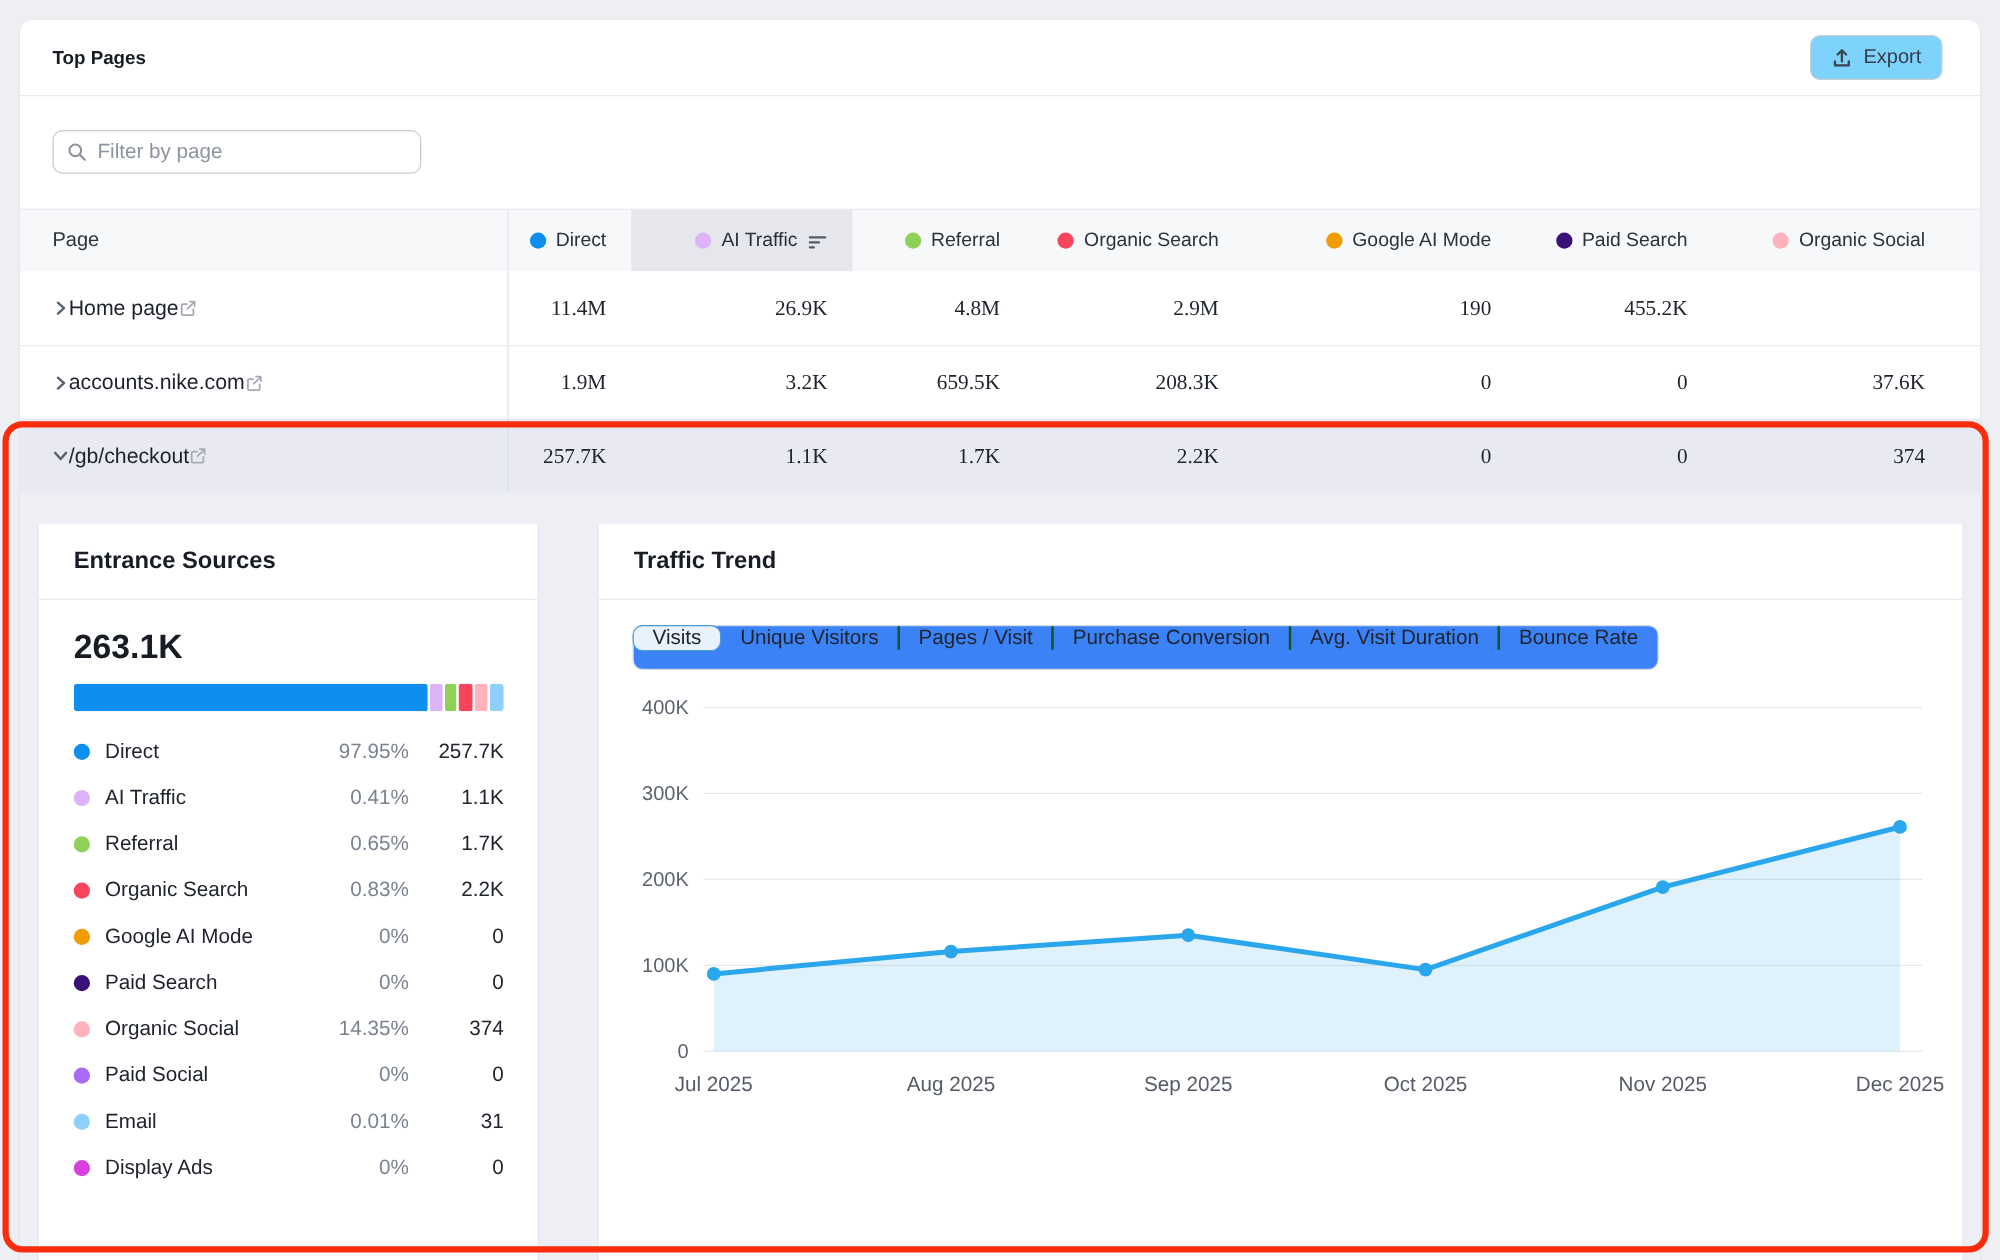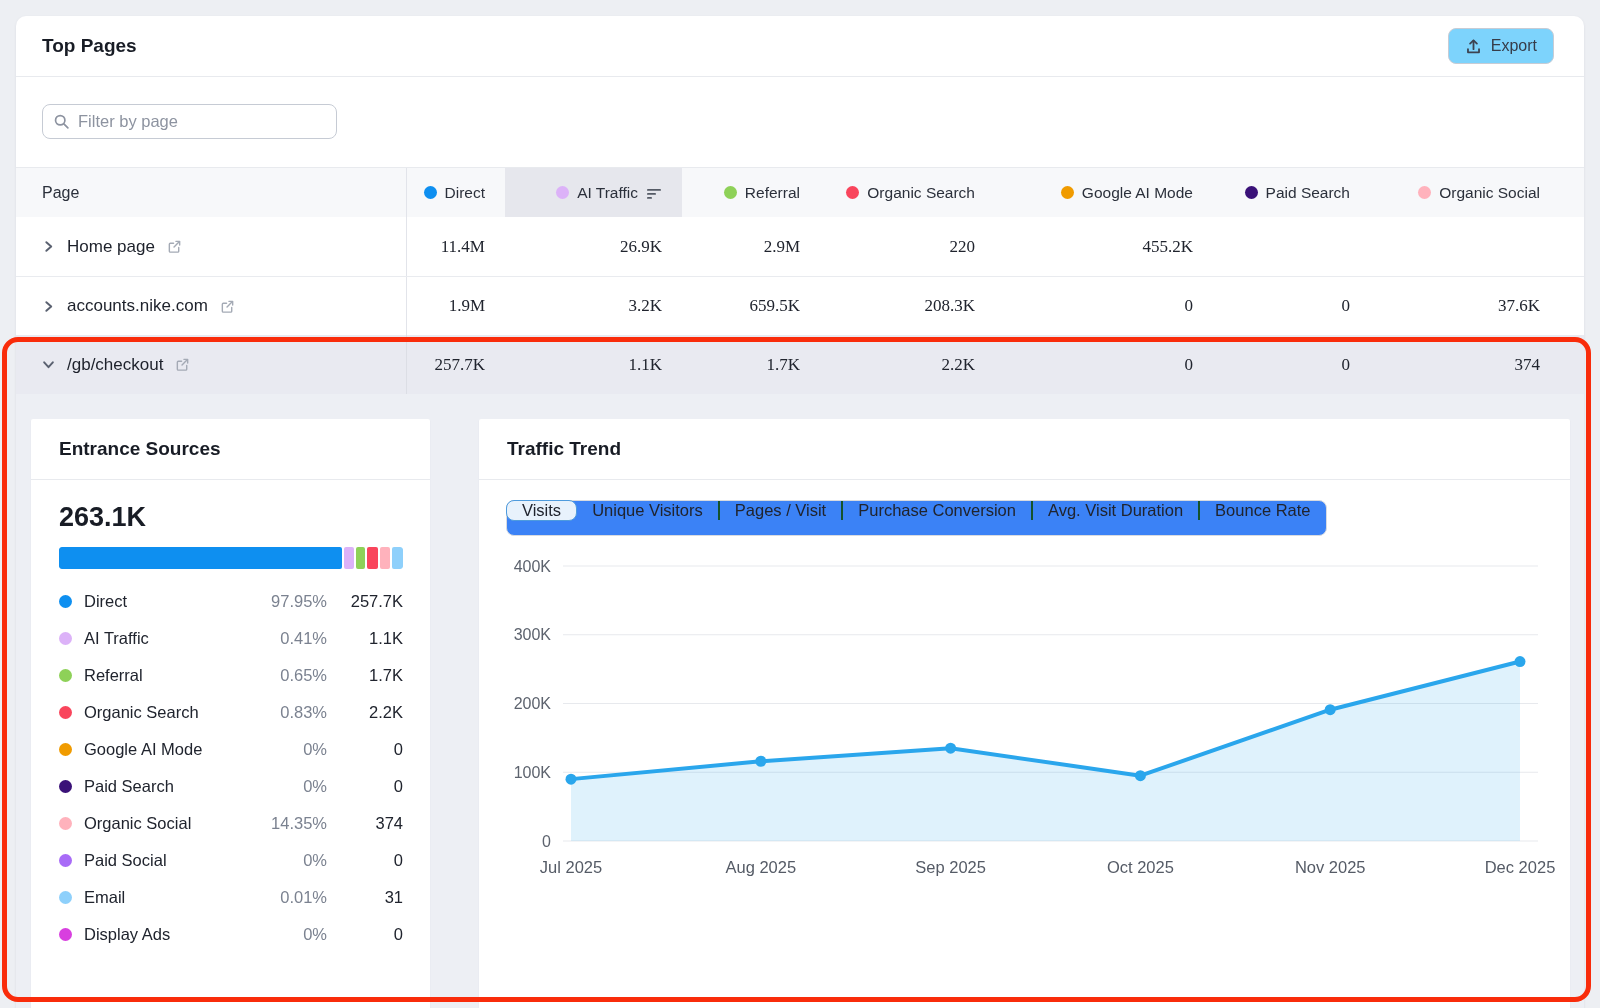--- a/index.html
+++ b/index.html
@@ -14,21 +14,21 @@
     position:absolute; left:16px; top:16px; width:1568px; height:1080px;
     background:#fff; border-radius:10px;
     box-shadow:0 1px 3px rgba(20,30,60,.08);
     overflow:hidden;
   }
   
   .card-header {
     height:61px; display:flex; align-items:center;
     padding:0 30px 0 26px; border-bottom:1px solid #e8eaee;
   }
-  .card-title { font-size:19px; font-weight:700; color:#181c25; }
+  .card-title { font-size:15px; font-weight:700; color:#181c25; }
   .spacer { flex:1; }
   .export-btn {
     display:flex; align-items:center; gap:9px;
     height:36px; padding:0 16px;
     background:#7dd3fc; border:1px solid #c7ccd5; border-radius:8px;
     font-size:16px; color:#363c49; cursor:pointer;
   }
   
   .filter-zone { height:90px; padding:27px 0 0 26px; }
   .filter-box {
@@ -41,21 +41,21 @@
   }
   .filter-box input::placeholder { color:#8d93a0; }
   
   .t-row {
     display:grid;
     grid-template-columns:391px 98px 177px 138px 175px 218px 157px 190px;
     padding-right:24px; align-items:stretch;
   }
   .t-head { background:#f7f8fa; height:50px; border-top:1px solid #e8eaee; }
   .page-cell {
-    display:flex; align-items:center; padding-left:26px; gap:12px;
+    display:flex; align-items:center; padding-left:26px; gap:0;
     border-right:1px solid #e2e4ea;
   }
   .h-label { font-size:16px; color:#2b303b; }
   .h-cell {
     display:flex; align-items:center; justify-content:flex-end;
     gap:8px; padding-right:20px; font-size:15.5px; color:#2b303b;
   }
   .h-cell.sorted { background:#e6e7ed; }
   .dot { width:13px; height:13px; border-radius:50%; flex:0 0 auto; }
   .data-row { height:59px; border-top:1px solid #e9ebef; background:#fff; }
@@ -207,22 +207,23 @@
           <span class="chev">
             <svg width="15" height="15" viewBox="0 0 16 16" fill="none" stroke="#a4aab5" stroke-width="1.5" stroke-linecap="round" stroke-linejoin="round">
               <path d="M12.5 9 v4 a1 1 0 0 1 -1 1 H3.5 a1 1 0 0 1 -1 -1 V5.5 a1 1 0 0 1 1 -1 H7"></path>
               <path d="M9.5 2.5 h4 v4"></path>
               <path d="M13 3 L7.5 8.5"></path>
             </svg>
           </span>
         </div>
         <div class="v-cell">11.4M</div>
         <div class="v-cell">26.9K</div>
+        <div class="v-cell">4.8M</div>
         <div class="v-cell">2.9M</div>
-        <div class="v-cell">220</div>
+        <div class="v-cell">190</div>
         <div class="v-cell">455.2K</div>
       </div>
       <div class="t-row data-row">
         <div class="page-cell">
           <span class="chev">
             <svg width="13" height="13" viewBox="0 0 12 12" fill="none" stroke="#5a6170" stroke-width="1.8" stroke-linecap="round" stroke-linejoin="round">
               <path d="M4 2 L8.5 6 L4 10"></path>
             </svg>
           </span>
           <span class="page-name">accounts.nike.com</span>

